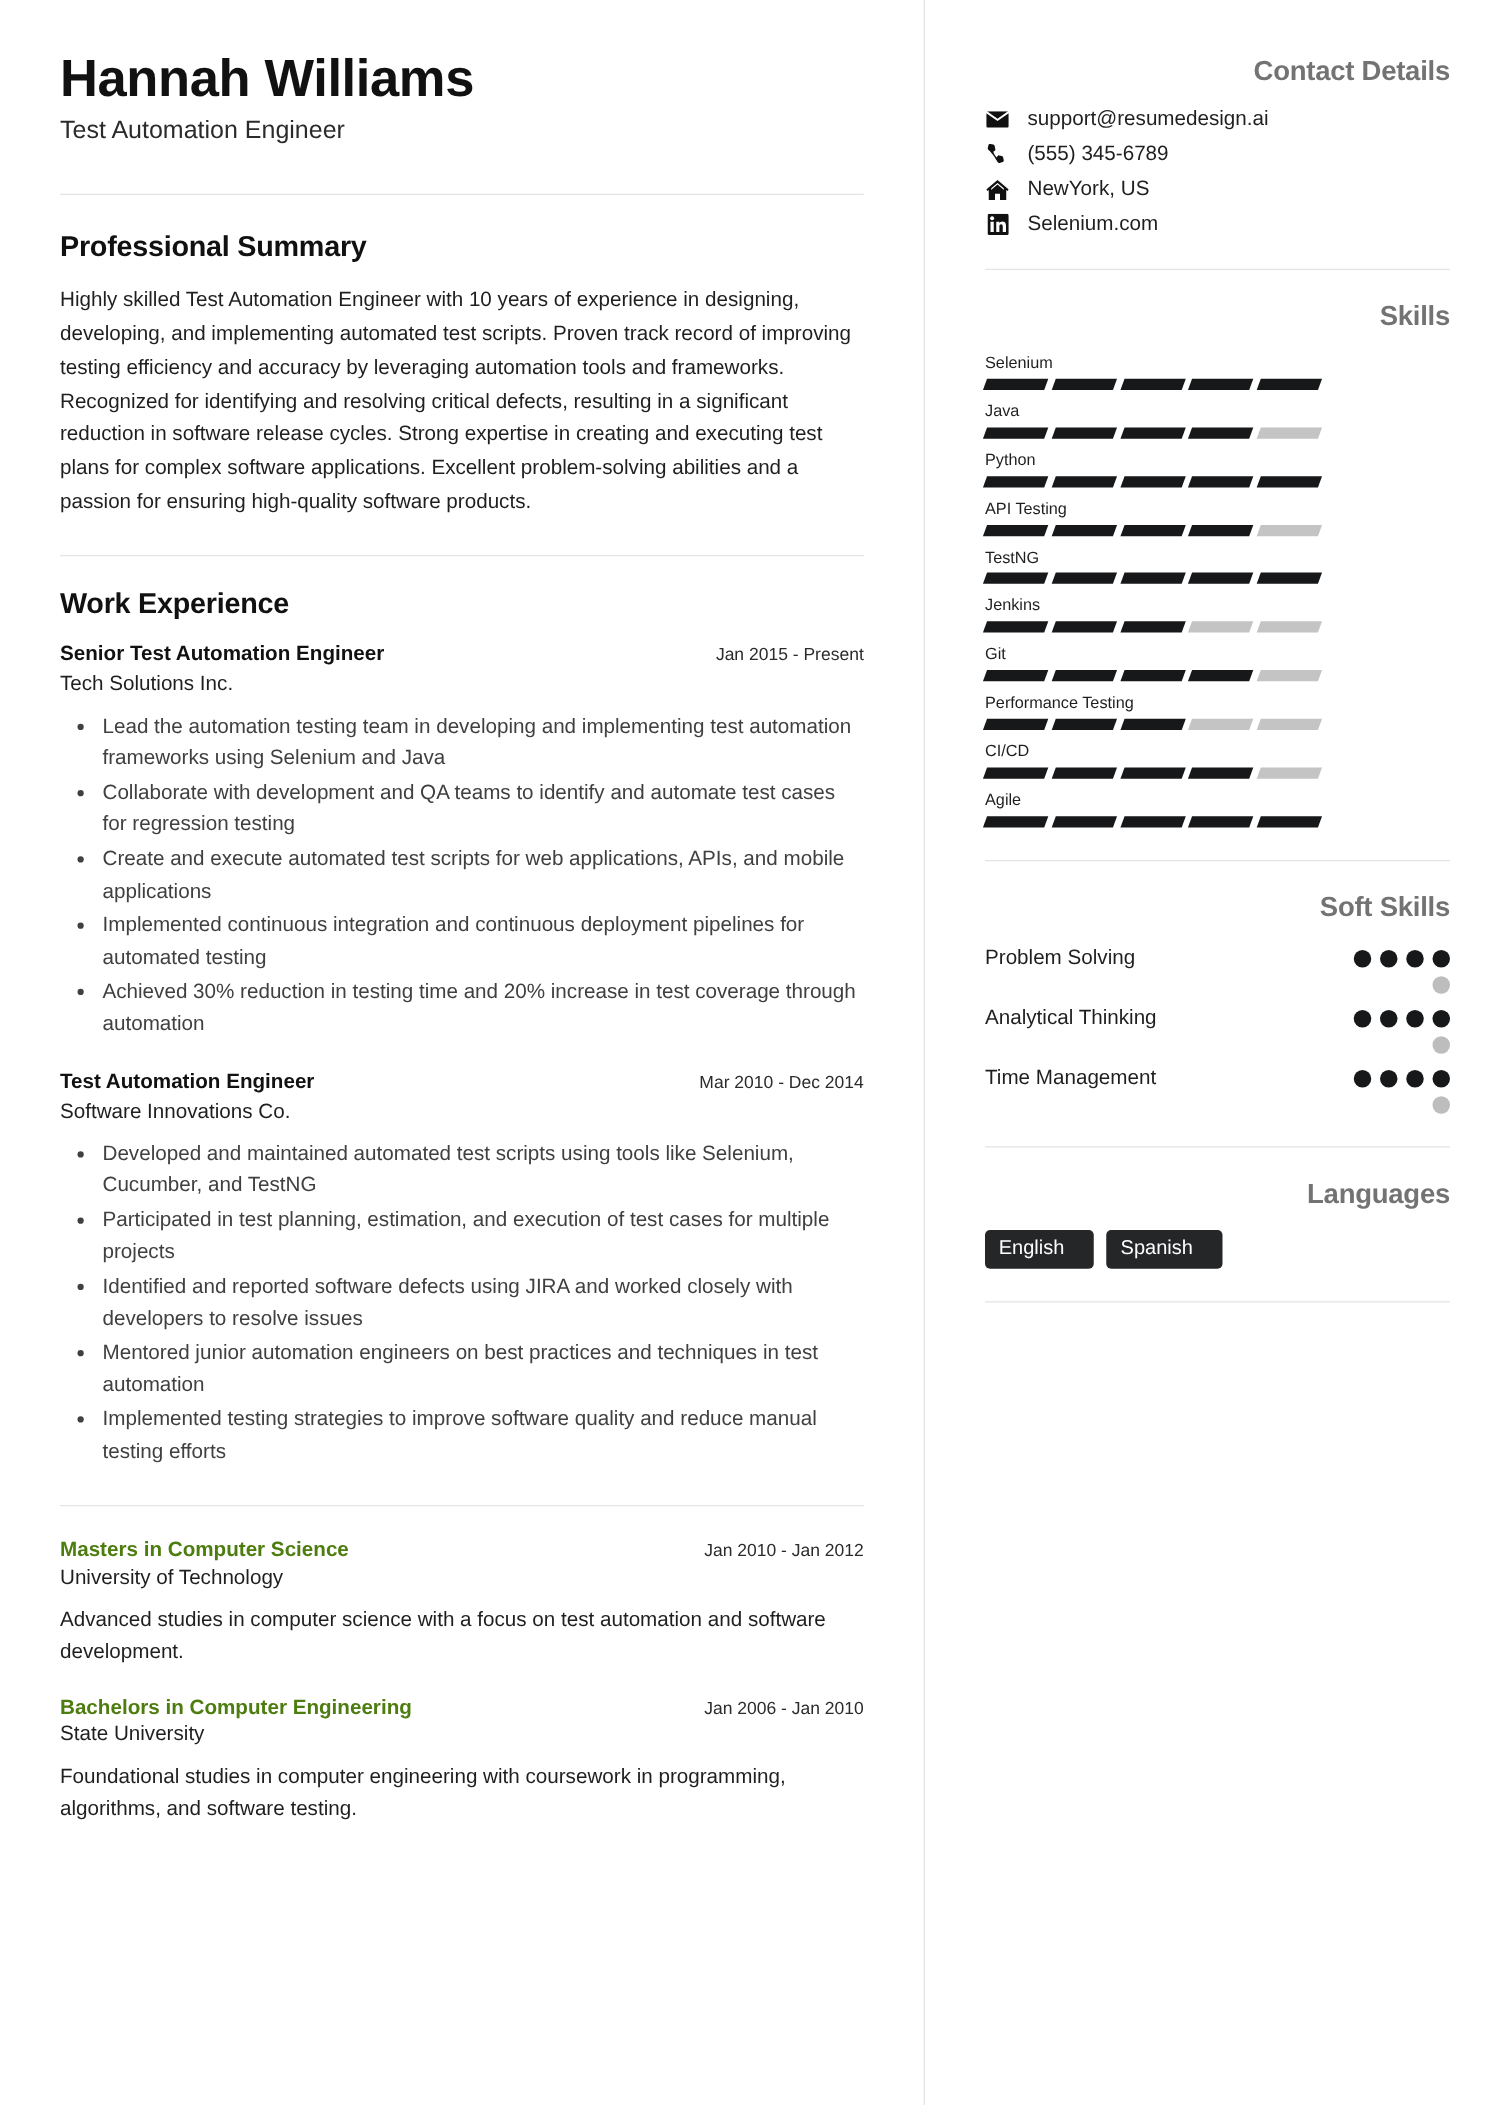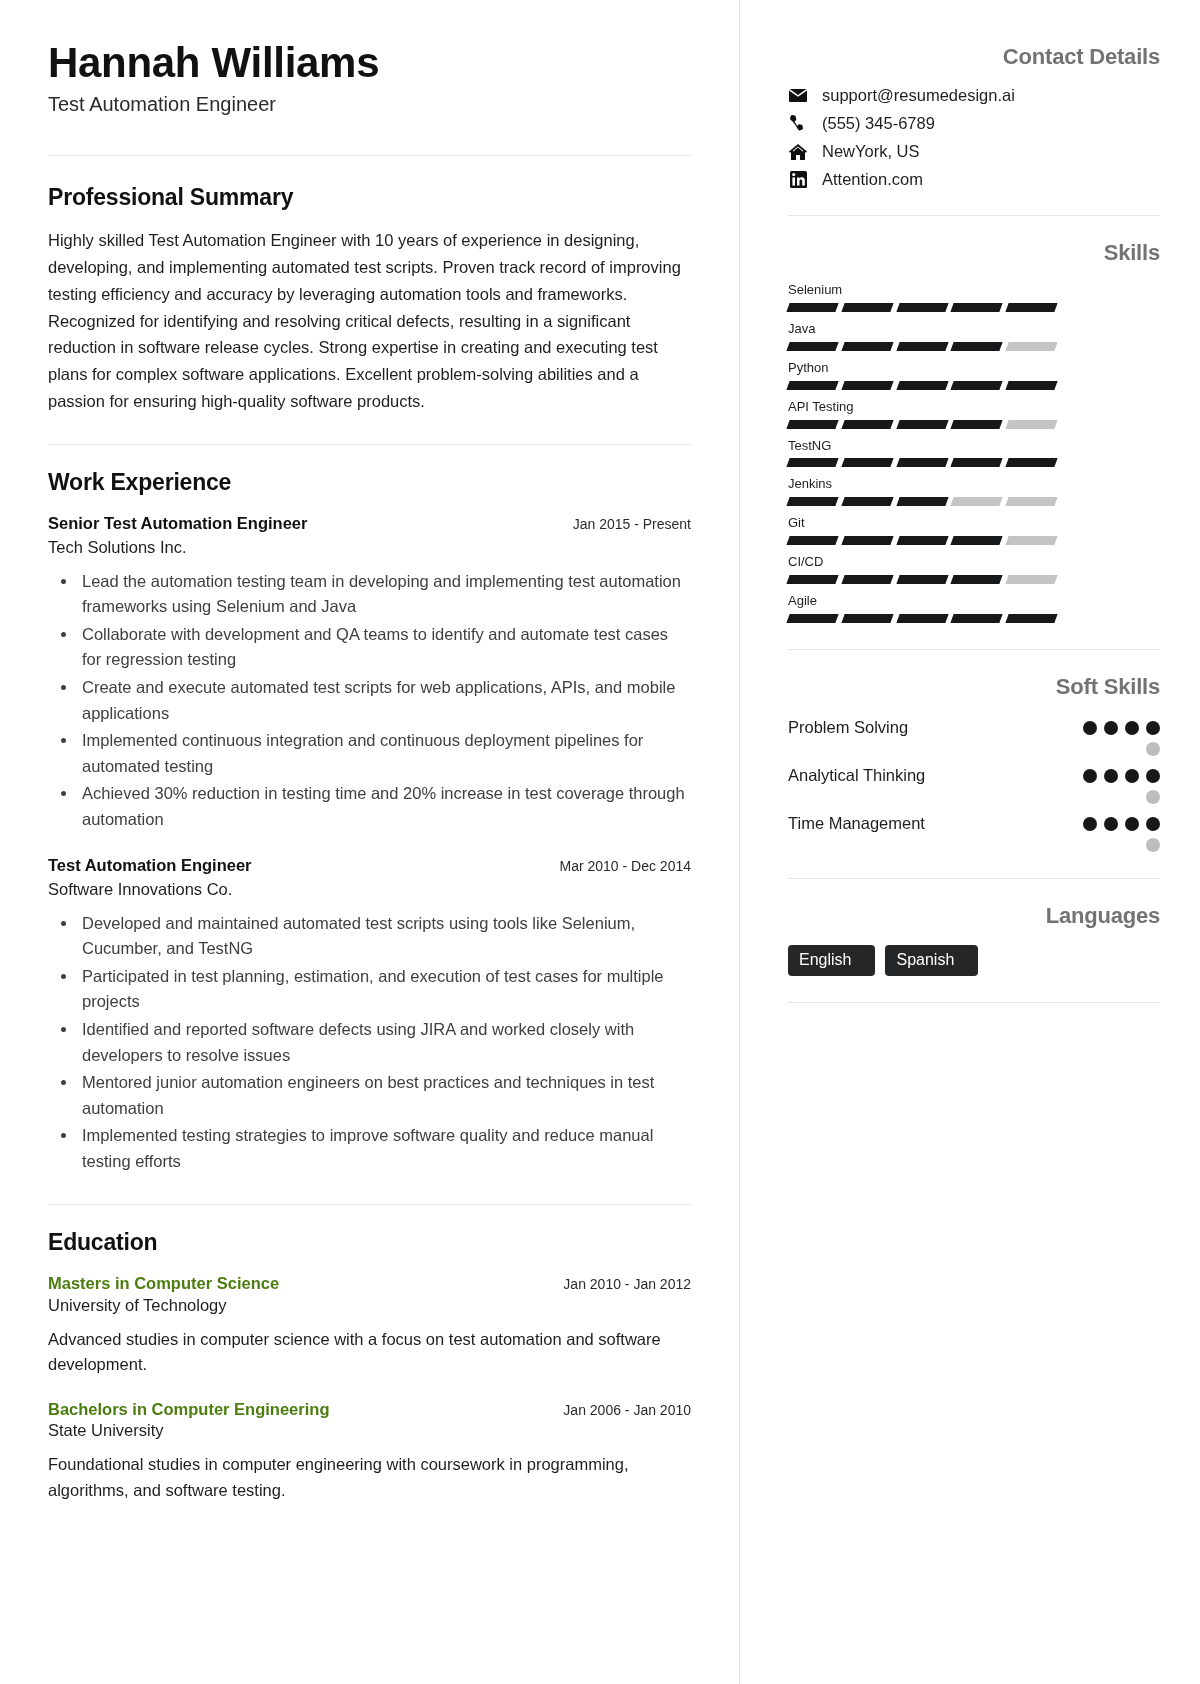--- a/index.html
+++ b/index.html
@@ -289,21 +289,20 @@
               <li>Mentored junior automation engineers on best practices and techniques in test automation</li>
               <li>Implemented testing strategies to improve software quality and reduce manual testing efforts</li>
             </ul>
           </div>
         </div>
     </section>
 
     <div class="divider tight"></div>
 
     <section>
-      <h2 class="section-title">Education</h2>
       <div id="edu-list">
           <div class="edu-block">
             <div class="edu-head">
               <div class="edu-degree">Masters in Computer Science</div>
               <div class="edu-date">Jan 2010 - Jan 2012</div>
             </div>
             <div class="edu-school">University of Technology</div>
             <div class="edu-desc">Advanced studies in computer science with a focus on test automation and software development.</div>
           </div>
           <div class="edu-block">
@@ -352,21 +351,21 @@
           </li>
           <li class="contact-item">
             <span class="contact-icon">
               <svg width="17" height="17" viewBox="0 0 17 17">
                 <rect width="17" height="17" rx="1.5" fill="currentColor"></rect>
                 <rect x="2.4" y="6.4" width="2.6" height="8.2" fill="#fff"></rect>
                 <circle cx="3.7" cy="3.5" r="1.6" fill="#fff"></circle>
                 <path fill="#fff" d="M7 6.4h2.5v1.1c.4-.7 1.2-1.3 2.4-1.3 2 0 2.9 1.2 2.9 3.4v5h-2.6v-4.5c0-1.1-.4-1.7-1.3-1.7-.9 0-1.4.6-1.4 1.7v4.5H7V6.4Z"></path>
               </svg>
             </span>
-            <span>Attention.com</span>
+            <span>Selenium.com</span>
           </li>
         </ul>
     </section>
 
     <div class="side-divider"></div>
 
     <section>
       <h2 class="side-title">Skills</h2>
       <div id="skills-list">
           <div class="skill-row">
@@ -429,20 +428,30 @@
               <span class="seg"></span>
             </div>
           </div>
           <div class="skill-row">
             <div class="skill-name">Git</div>
             <div class="skill-bar">
               <span class="seg on"></span>
               <span class="seg on"></span>
               <span class="seg on"></span>
               <span class="seg on"></span>
+              <span class="seg"></span>
+            </div>
+          </div>
+          <div class="skill-row">
+            <div class="skill-name">Performance Testing</div>
+            <div class="skill-bar">
+              <span class="seg on"></span>
+              <span class="seg on"></span>
+              <span class="seg on"></span>
+              <span class="seg"></span>
               <span class="seg"></span>
             </div>
           </div>
           <div class="skill-row">
             <div class="skill-name">CI/CD</div>
             <div class="skill-bar">
               <span class="seg on"></span>
               <span class="seg on"></span>
               <span class="seg on"></span>
               <span class="seg on"></span>

